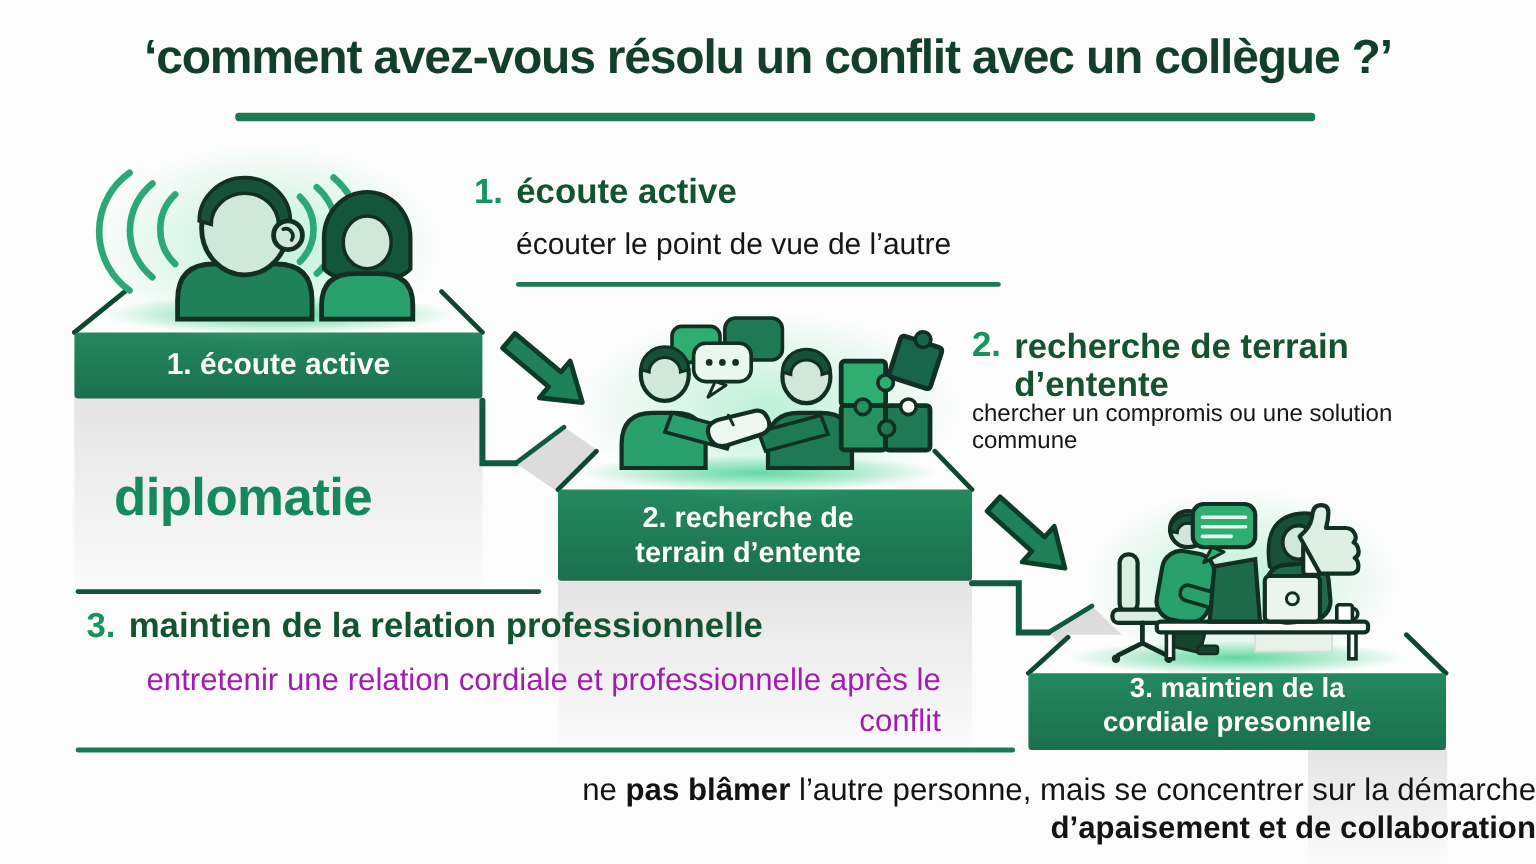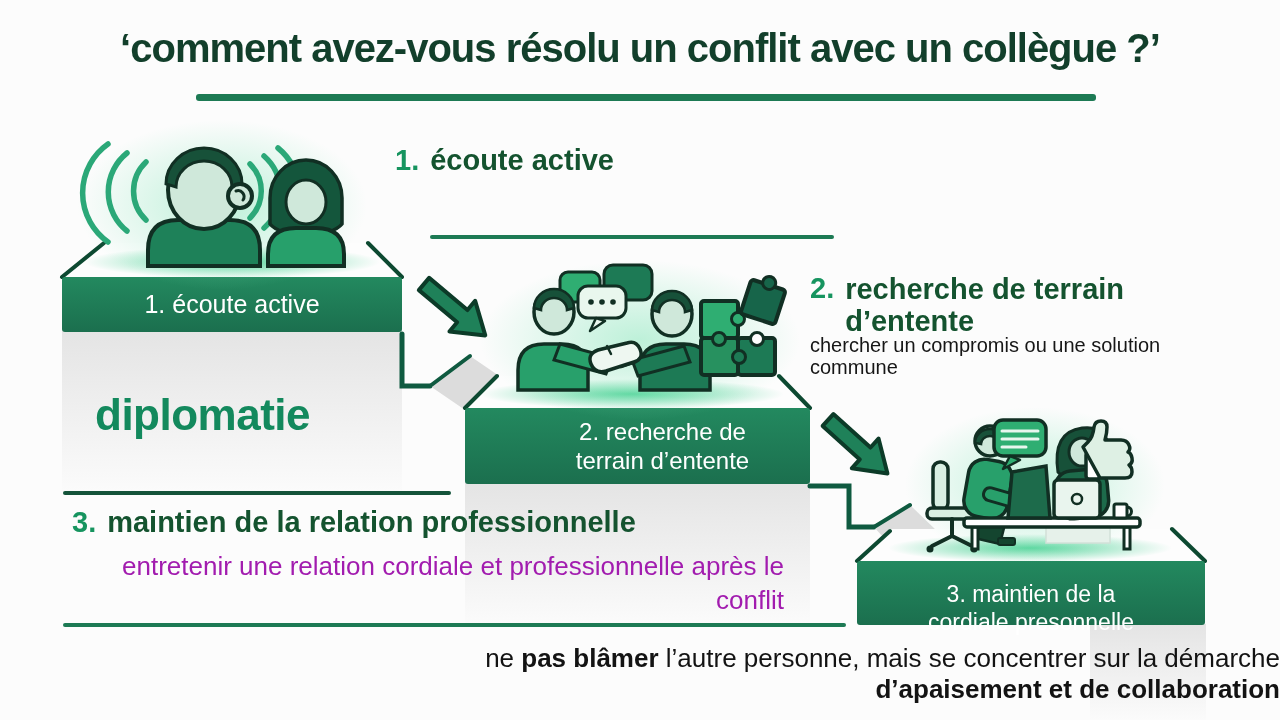--- a/index.html
+++ b/index.html
@@ -32,24 +32,24 @@
   .s2-desc{left:810px;top:334px;width:390px;font-size:20px;line-height:1.12;color:#161616;}
 
   .keyword{left:95px;top:390px;font-size:44px;font-weight:800;color:#13895d;letter-spacing:-0.5px;}
   .diplo-rule{left:63px;top:491px;width:388px;height:4px;background:#14533a;border-radius:2px;}
 
   .s3-head{left:72px;top:508px;}
   .s3-desc{left:84px;top:550px;width:700px;font-size:26px;line-height:1.3;color:#a21caf;text-align:right;}
   .s3-rule{left:63px;top:623px;width:783px;height:4px;background:#1d7a54;border-radius:2px;}
 
   .bar-label{display:flex;flex-direction:column;justify-content:center;align-items:center;
-    color:#ffffff;font-weight:400;text-align:right;}
+    color:#ffffff;font-weight:700;text-align:right;}
   .bar1{left:62px;top:277px;width:340px;height:55px;font-size:25px;}
-  .bar2{left:490px;top:408px;width:345px;height:76px;font-size:24px;line-height:1.22;}
-  .bar3{left:857px;top:561px;width:348px;height:52px;font-size:23px;line-height:1.22;margin-top:21px;}
+  .bar2{left:451px;top:408px;width:345px;height:76px;font-size:24px;line-height:1.22;}
+  .bar3{left:857px;top:561px;width:348px;height:52px;font-size:23px;line-height:1.22;}
 
   .footer{left:0;right:0;top:643px;text-align:right;font-size:26px;line-height:1.18;color:#131313;}
   .footer .b{font-weight:800;}
 </style>
 </head>
 <body>
 
 <div id="stage">
 
   <svg id="bg-svg" width="1280" height="720" viewBox="0 0 1280 720">
@@ -238,20 +238,21 @@
     </g>
   </svg>
 
   <div class="abs txt title">‘comment avez-vous résolu un conflit avec un collègue ?’</div>
   <div class="abs txt title-rule"></div>
 
   <div class="abs txt step-head s1-head">
     <span class="step-num">1.</span>
     <span class="step-htxt">écoute active</span>
   </div>
+  <div class="abs txt s1-desc">écouter le point de vue de l’autre</div>
   <div class="abs txt s1-rule"></div>
   <div class="abs txt bar-label bar1">
     <span>1. écoute active</span>
   </div>
 
   <div class="abs txt step-head s2-head">
     <span class="step-num">2.</span>
     <span class="step-htxt">recherche de terrain d’entente</span>
   </div>
   <div class="abs txt s2-desc">chercher un compromis ou une solution commune</div>

